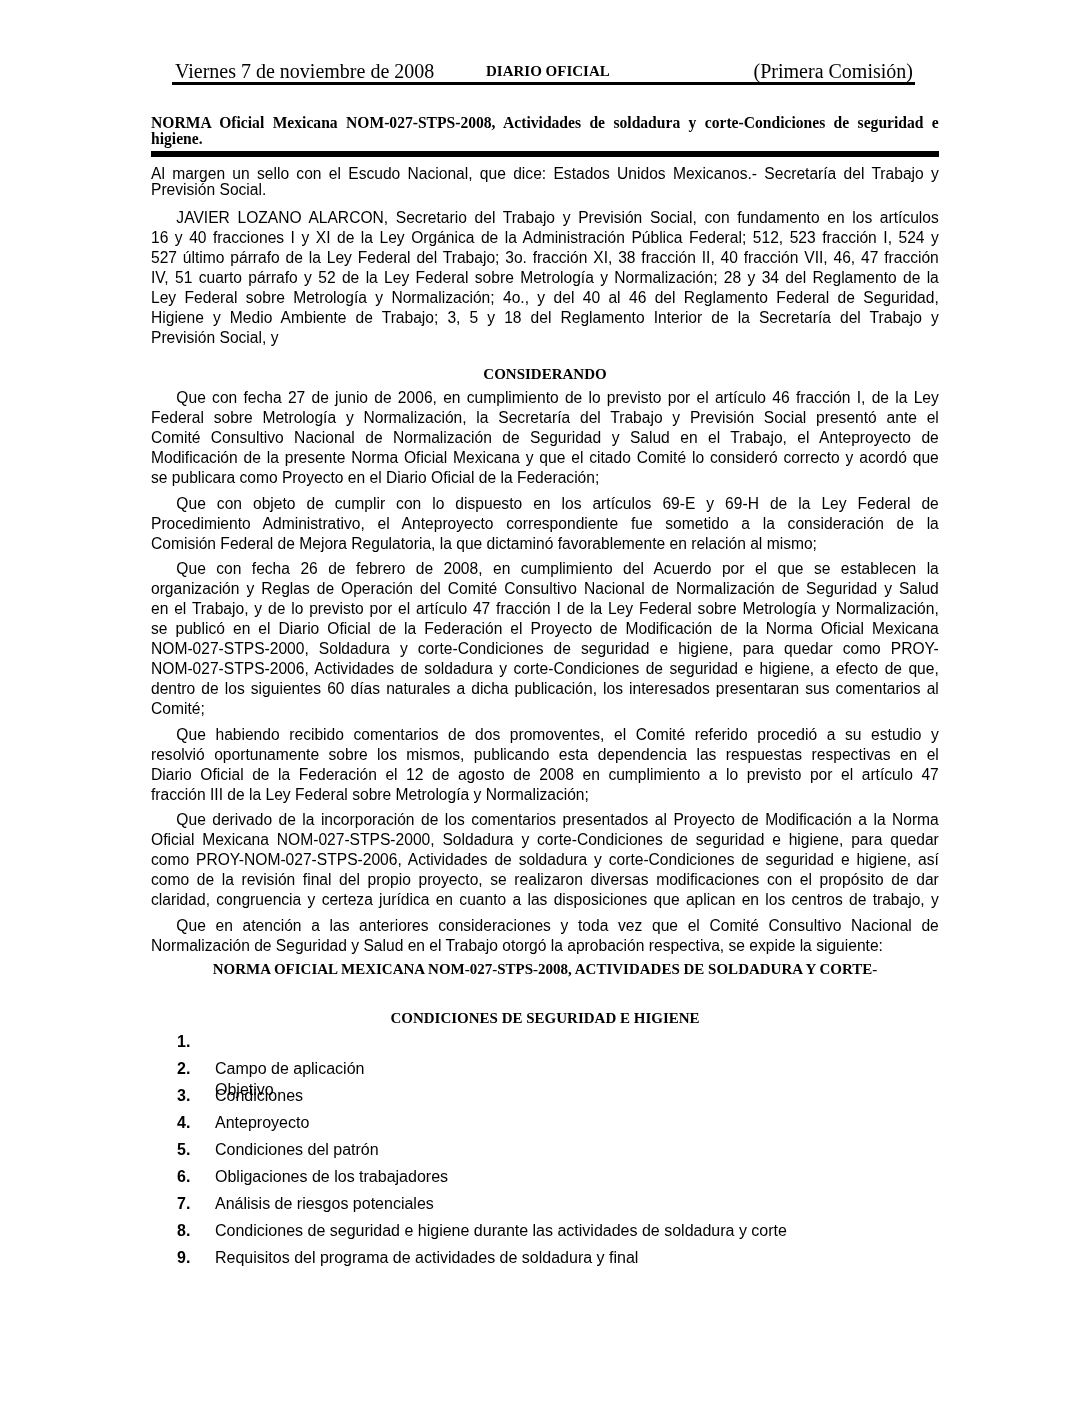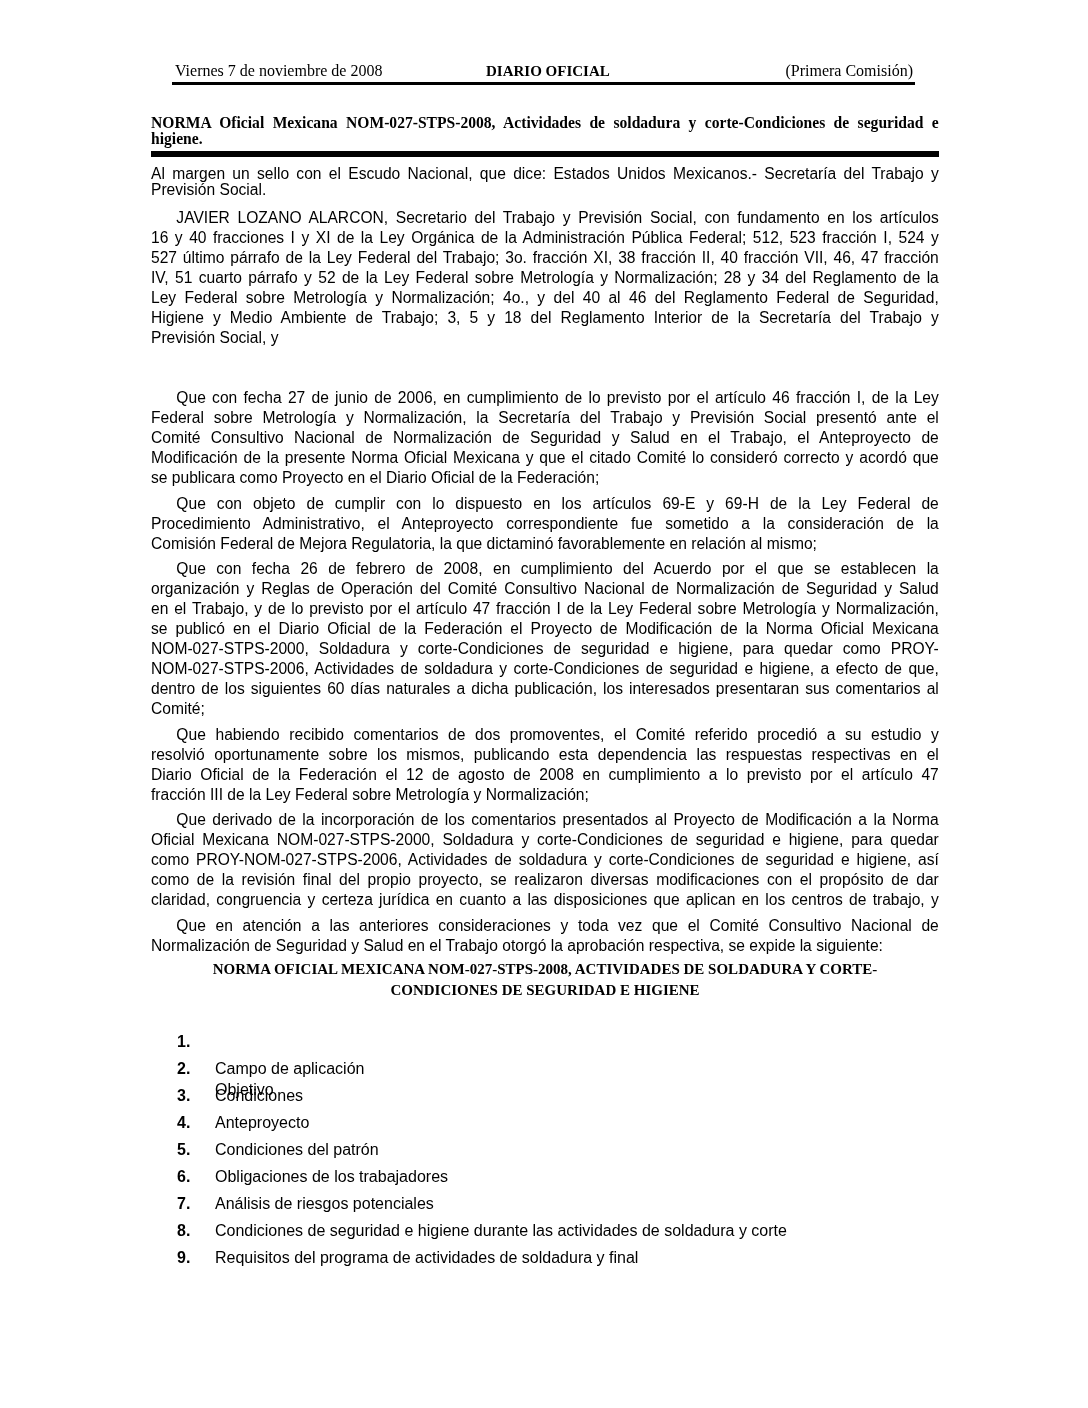--- a/index.html
+++ b/index.html
@@ -8,21 +8,21 @@
     width: 1088px;
     height: 1408px;
     background: #ffffff;
     color: #000000;
     overflow: hidden;
   }
   .serif { font-family: "Liberation Serif", "DejaVu Serif", serif; }
   .sans  { font-family: "Liberation Sans", "DejaVu Sans", sans-serif; }
 
   
-  .hdr { position: absolute; top: 61px; height: 20px; line-height: 20px; font-size: 16px; white-space: nowrap; }
+  .hdr { position: absolute; top: 61px; height: 20px; line-height: 20px; font-size: 20px; white-space: nowrap; }
   .hdr-date { left: 175px; }
   .hdr-pub  { left: 486px; font-weight: bold; font-size: 15px; }
   .hdr-sec  { right: 175px; }
   .hdr-rule { position: absolute; left: 172px; top: 82px; width: 743px; height: 3px; background: #000; }
 
   
   .jl {
     position: absolute;
     left: 151px;
     width: 808px;
@@ -83,20 +83,21 @@
   <div class="jl sans margin-line last" style="top:182px;">Previsión Social.</div>
 
   <div class="jl sans ind" style="top:208px;">JAVIER LOZANO ALARCON, Secretario del Trabajo y Previsión Social, con fundamento en los artículos</div>
   <div class="jl sans" style="top:228px;">16 y 40 fracciones I y XI de la Ley Orgánica de la Administración Pública Federal; 512, 523 fracción I, 524 y</div>
   <div class="jl sans" style="top:248px;">527 último párrafo de la Ley Federal del Trabajo; 3o. fracción XI, 38 fracción II, 40 fracción VII, 46, 47 fracción</div>
   <div class="jl sans" style="top:268px;">IV, 51 cuarto párrafo y 52 de la Ley Federal sobre Metrología y Normalización; 28 y 34 del Reglamento de la</div>
   <div class="jl sans" style="top:288px;">Ley Federal sobre Metrología y Normalización; 4o., y del 40 al 46 del Reglamento Federal de Seguridad,</div>
   <div class="jl sans" style="top:308px;">Higiene y Medio Ambiente de Trabajo; 3, 5 y 18 del Reglamento Interior de la Secretaría del Trabajo  y</div>
   <div class="jl sans last" style="top:328px;">Previsión Social, y</div>
 
+  <div class="heading serif" style="top:364px;">CONSIDERANDO</div>
 
   <div class="jl sans ind" style="top:388px;">Que con fecha 27 de junio de 2006, en cumplimiento de lo previsto por el artículo 46 fracción I, de la Ley</div>
   <div class="jl sans" style="top:408px;">Federal sobre Metrología y Normalización, la Secretaría del Trabajo y Previsión Social presentó ante el</div>
   <div class="jl sans" style="top:428px;">Comité Consultivo Nacional de Normalización de Seguridad y Salud en el Trabajo, el Anteproyecto de</div>
   <div class="jl sans" style="top:448px;">Modificación de la presente Norma Oficial Mexicana y que el citado Comité lo consideró correcto y acordó que</div>
   <div class="jl sans last" style="top:468px;">se publicara como Proyecto en el Diario Oficial de la Federación;</div>
 
   <div class="jl sans ind" style="top:494px;">Que con objeto de cumplir con lo dispuesto en los artículos 69-E y 69-H de la Ley Federal de</div>
   <div class="jl sans" style="top:514px;">Procedimiento Administrativo, el Anteproyecto correspondiente fue sometido a la consideración de la</div>
   <div class="jl sans last" style="top:534px;">Comisión Federal de Mejora Regulatoria, la que dictaminó favorablemente en relación al mismo;</div>
@@ -118,21 +119,21 @@
   <div class="jl sans ind" style="top:810px;">Que derivado de la incorporación de los comentarios presentados al Proyecto de Modificación a la Norma</div>
   <div class="jl sans" style="top:830px;">Oficial Mexicana NOM-027-STPS-2000, Soldadura y corte-Condiciones de seguridad e higiene, para quedar</div>
   <div class="jl sans" style="top:850px;">como PROY-NOM-027-STPS-2006, Actividades de soldadura y corte-Condiciones de seguridad e higiene, así</div>
   <div class="jl sans" style="top:870px;">como de la revisión final del propio proyecto, se realizaron diversas modificaciones con el propósito de dar</div>
   <div class="jl sans" style="top:890px;">claridad, congruencia y certeza jurídica en cuanto a las disposiciones que aplican en los centros de trabajo, y</div>
 
   <div class="jl sans ind" style="top:916px;">Que en atención a las anteriores consideraciones y toda vez que el Comité Consultivo Nacional de</div>
   <div class="jl sans last" style="top:936px;">Normalización de Seguridad y Salud en el Trabajo otorgó la aprobación respectiva, se expide la siguiente:</div>
 
   <div class="heading serif" style="top:959px;">NORMA OFICIAL MEXICANA NOM-027-STPS-2008, ACTIVIDADES DE SOLDADURA  Y CORTE-</div>
-  <div class="heading serif" style="top:980px;">CONDICIONES DE SEGURIDAD E HIGIENE</div>
+  <div class="heading serif" style="top:1008px;">CONDICIONES DE SEGURIDAD E HIGIENE</div>
 
 
   <div>
     <div class="idx-num sans" style="top:1032px;">1.</div>
     <div class="idx-label sans" style="top:1080px;text-align:center;">Objetivo</div>
 
     <div class="idx-num sans" style="top:1059px;">2.</div>
     <div class="idx-label sans" style="top:1059px;">Campo de aplicación</div>
 
     <div class="idx-num sans" style="top:1086px;">3.</div>

